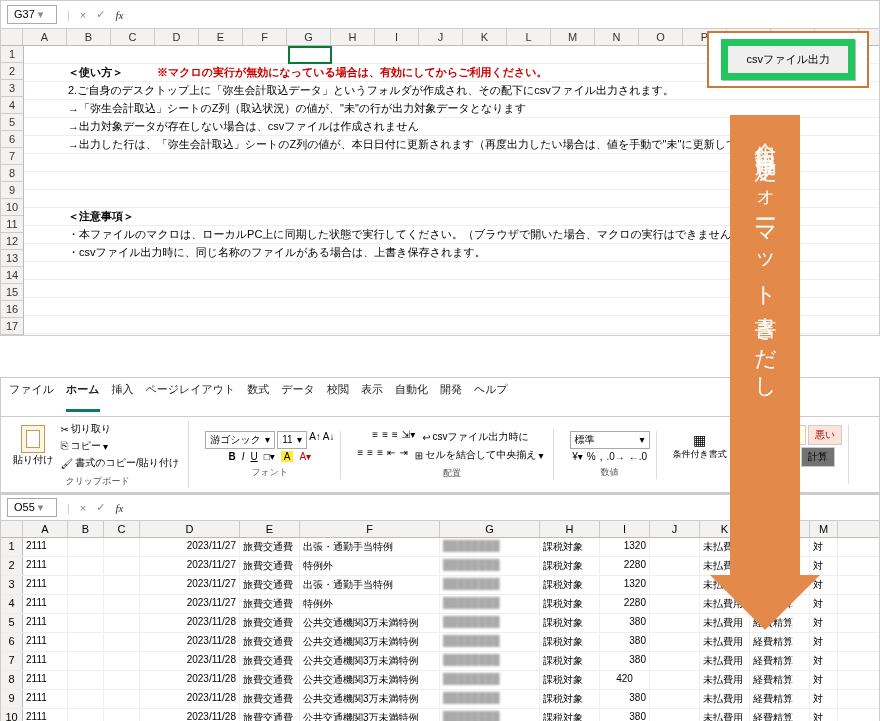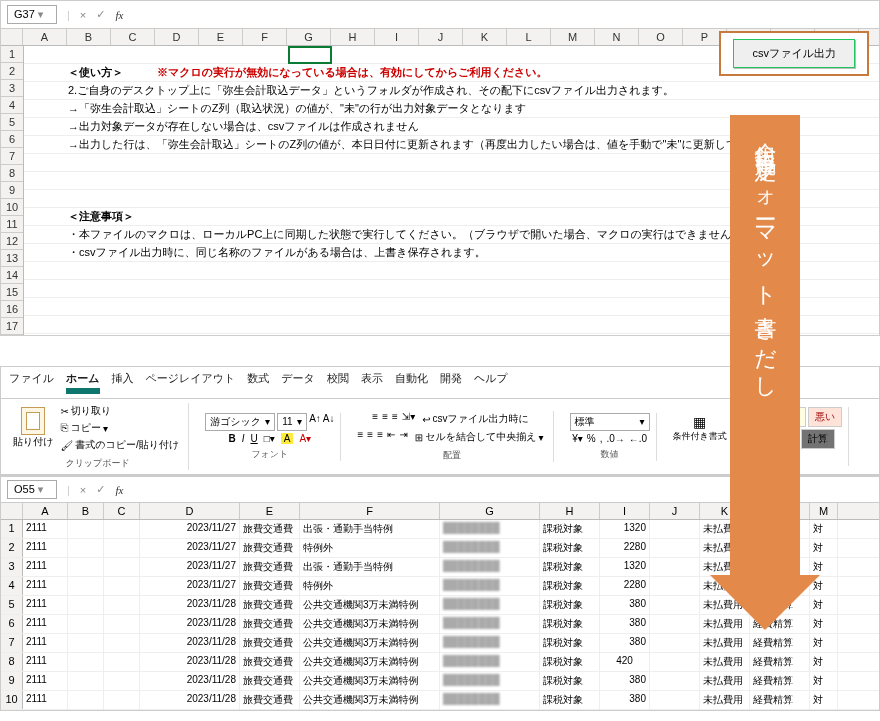--- a/index.html
+++ b/index.html
@@ -1,38 +1,38 @@
 <!DOCTYPE html>
 <html><head>
 <meta charset="utf-8">
 <style>
   * { box-sizing: border-box; margin: 0; padding: 0; }
   body { font-family: "MS PGothic", "Meiryo", sans-serif; font-size: 11px; background: #fff; width: 880px; margin: 0 auto; position: relative; }
 
-  .sheet { border: 1px solid #ccc; margin-bottom: 30px; background: #fff; }
+  .sheet { border: 1px solid #ccc; margin-bottom: 41px; background: #fff; }
   .namebox-row { display: flex; align-items: center; padding: 4px 6px; border-bottom: 1px solid #ccc; gap: 10px; }
   .namebox { border: 1px solid #aaa; padding: 2px 6px; min-width: 50px; font-size: 11px; background: #fff; }
   .fx-icon { font-style: italic; font-family: serif; color: #333; }
   .col-header { display: flex; background: #f3f2f1; border-bottom: 1px solid #bbb; }
   .col-header .row-h { width: 22px; border-right: 1px solid #ccc; }
   .col-header .col-h { width: 44px; text-align: center; border-right: 1px solid #ccc; font-size: 11px; color: #333; padding: 2px 0; }
   .grid { display: flex; }
   .row-headers { display: flex; flex-direction: column; background: #f3f2f1; border-right: 1px solid #bbb; }
   .row-headers .rh { width: 22px; text-align: center; border-bottom: 1px solid #ccc; font-size: 11px; padding: 2px 0; color: #333; }
   .cells { flex: 1; position: relative; }
   .row { display: flex; border-bottom: 1px solid #eee; min-height: 18px; align-items: center; padding-left: 44px; }
   .red { color: #c00; font-weight: bold; }
   .bold { font-weight: bold; }
   .csv-btn-wrap { position: absolute; top: 30px; right: 10px; border: 2px solid #c77a3b; padding: 6px 12px; background: #fff; }
-  .csv-btn { border: 1px solid #22c55e; background: #efefef; padding: 6px 18px; font-size: 11px; cursor: pointer; box-shadow: 1px 1px 0 #bbb; }
+  .csv-btn { border: 7px solid #22c55e; background: #efefef; padding: 6px 18px; font-size: 11px; cursor: pointer; box-shadow: 1px 1px 0 #bbb; }
 
   .ribbon { border: 1px solid #ccc; margin-bottom: 0; }
   .ribbon-tabs { display: flex; gap: 12px; padding: 4px 8px; border-bottom: 1px solid #ccc; font-size: 11px; }
   .ribbon-tabs .tab { color: #222; cursor: pointer; }
-  .ribbon-tabs .active { font-weight: bold; border-bottom: 6px solid #0f766e; padding-bottom: 2px; }
+  .ribbon-tabs .active { font-weight: bold; border-bottom: 3px solid #0f766e; padding-bottom: 12px; }
   .ribbon-body { display: flex; padding: 4px 6px; gap: 10px; border-bottom: 1px solid #ccc; align-items: center; font-size: 10px; }
   .rb-group { display: flex; flex-direction: column; gap: 2px; border-right: 1px solid #ddd; padding: 0 6px; align-items: center; }
   .rb-group .label { color: #555; font-size: 9px; margin-top: 2px; }
   .mini-btn { display: inline-flex; align-items: center; gap: 2px; padding: 1px 3px; }
   .font-select { border: 1px solid #aaa; padding: 1px 4px; font-size: 10px; min-width: 70px; display: flex; align-items: center; justify-content: space-between; }
   .paste-icon { width: 24px; height: 28px; border: 1px solid #c59a55; background: #fdf6e3; position: relative; }
   .paste-icon::after { content: ""; position: absolute; top: 4px; left: 4px; right: 4px; bottom: 4px; background: #fff; border: 1px solid #c59a55; }
   .style-chip { border: 1px solid #ccc; padding: 2px 6px; font-size: 10px; }
   .chip-yellow { background: #fffde3; }
   .chip-red { background: #ffe2d8; color: #900; }

